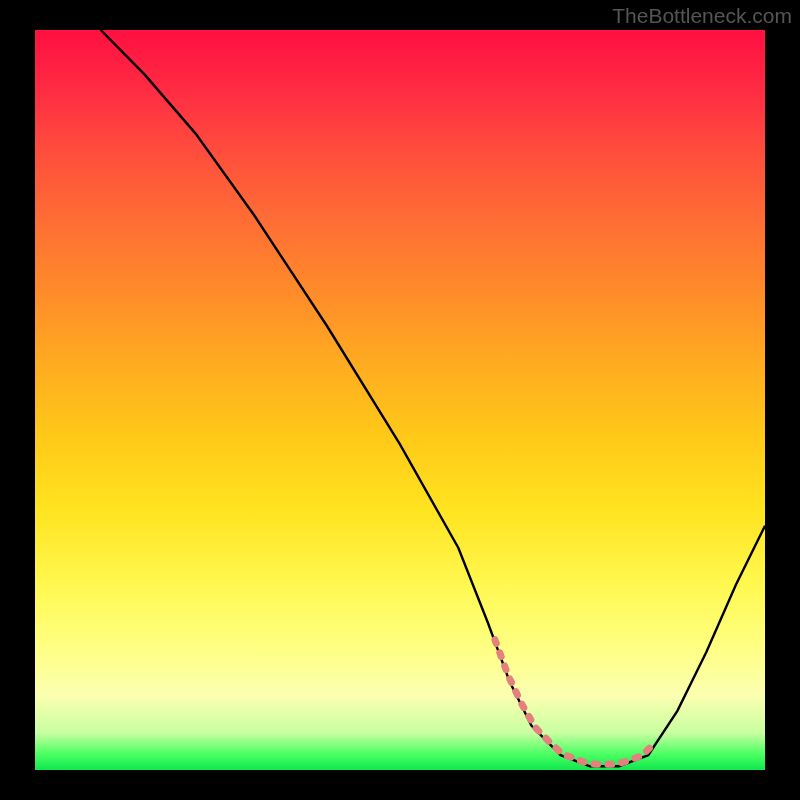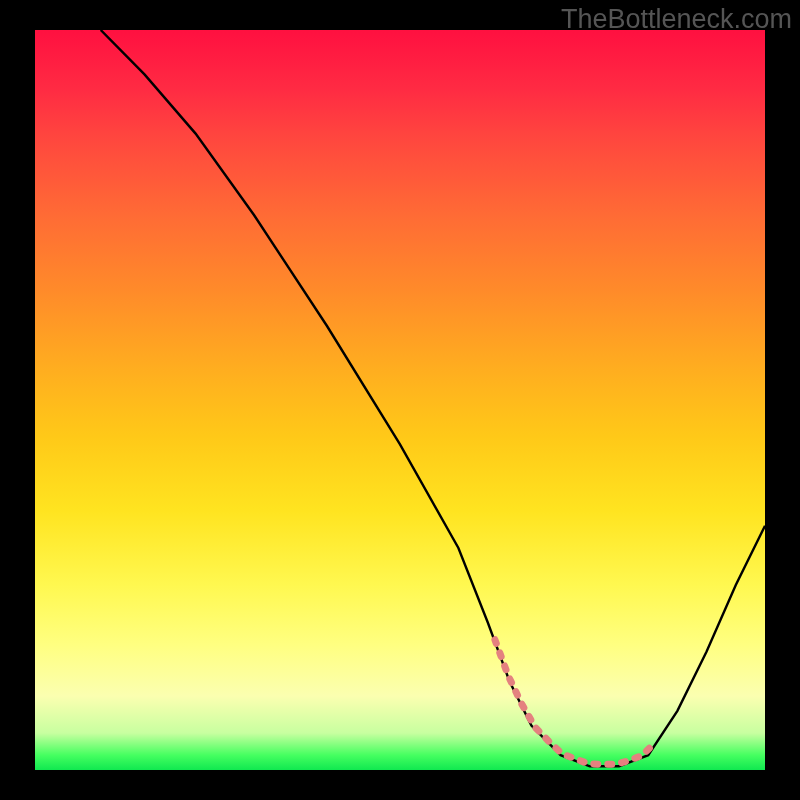--- a/index.html
+++ b/index.html
@@ -9,21 +9,21 @@
     height: 800px;
     background: #000;
     position: relative;
     font-family: Arial, sans-serif;
   }
   .watermark {
     position: absolute;
     top: 4px;
     right: 8px;
     color: #555;
-    font-size: 27px;
+    font-size: 21px;
     font-weight: 500;
     z-index: 10;
   }
   .plot-area {
     position: absolute;
     left: 35px;
     top: 30px;
     width: 730px;
     height: 740px;
     background: linear-gradient(to bottom,

